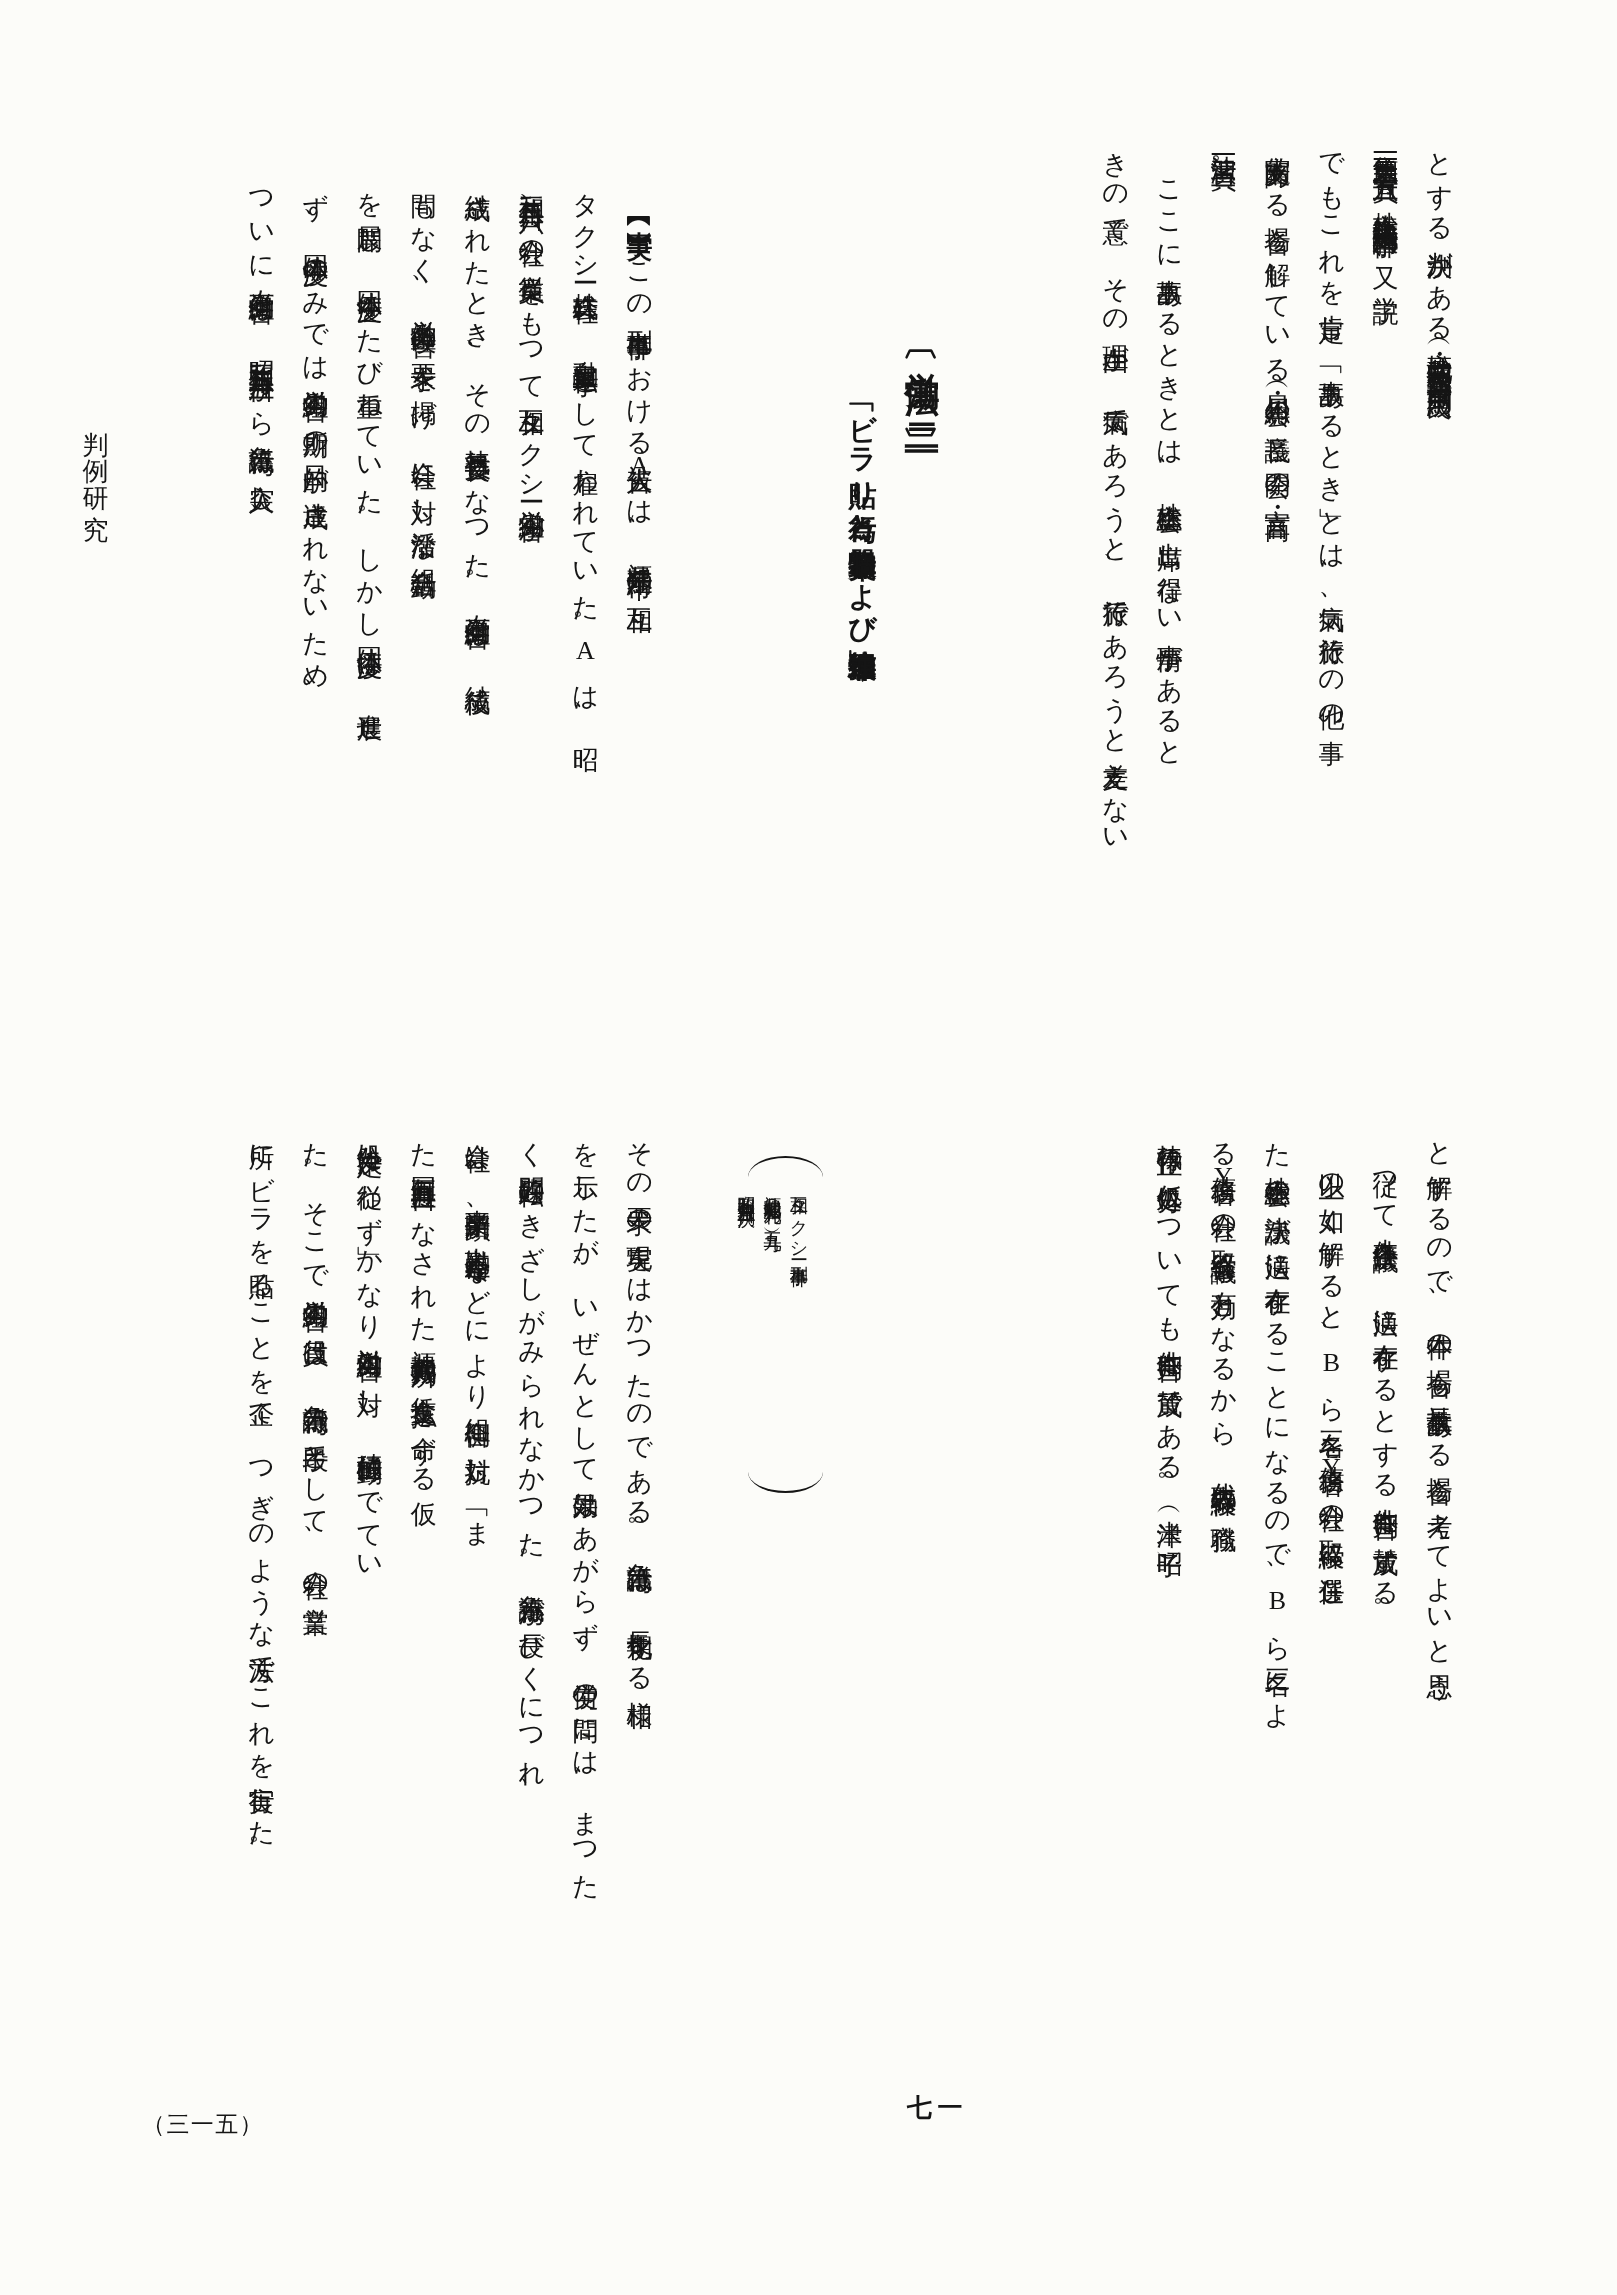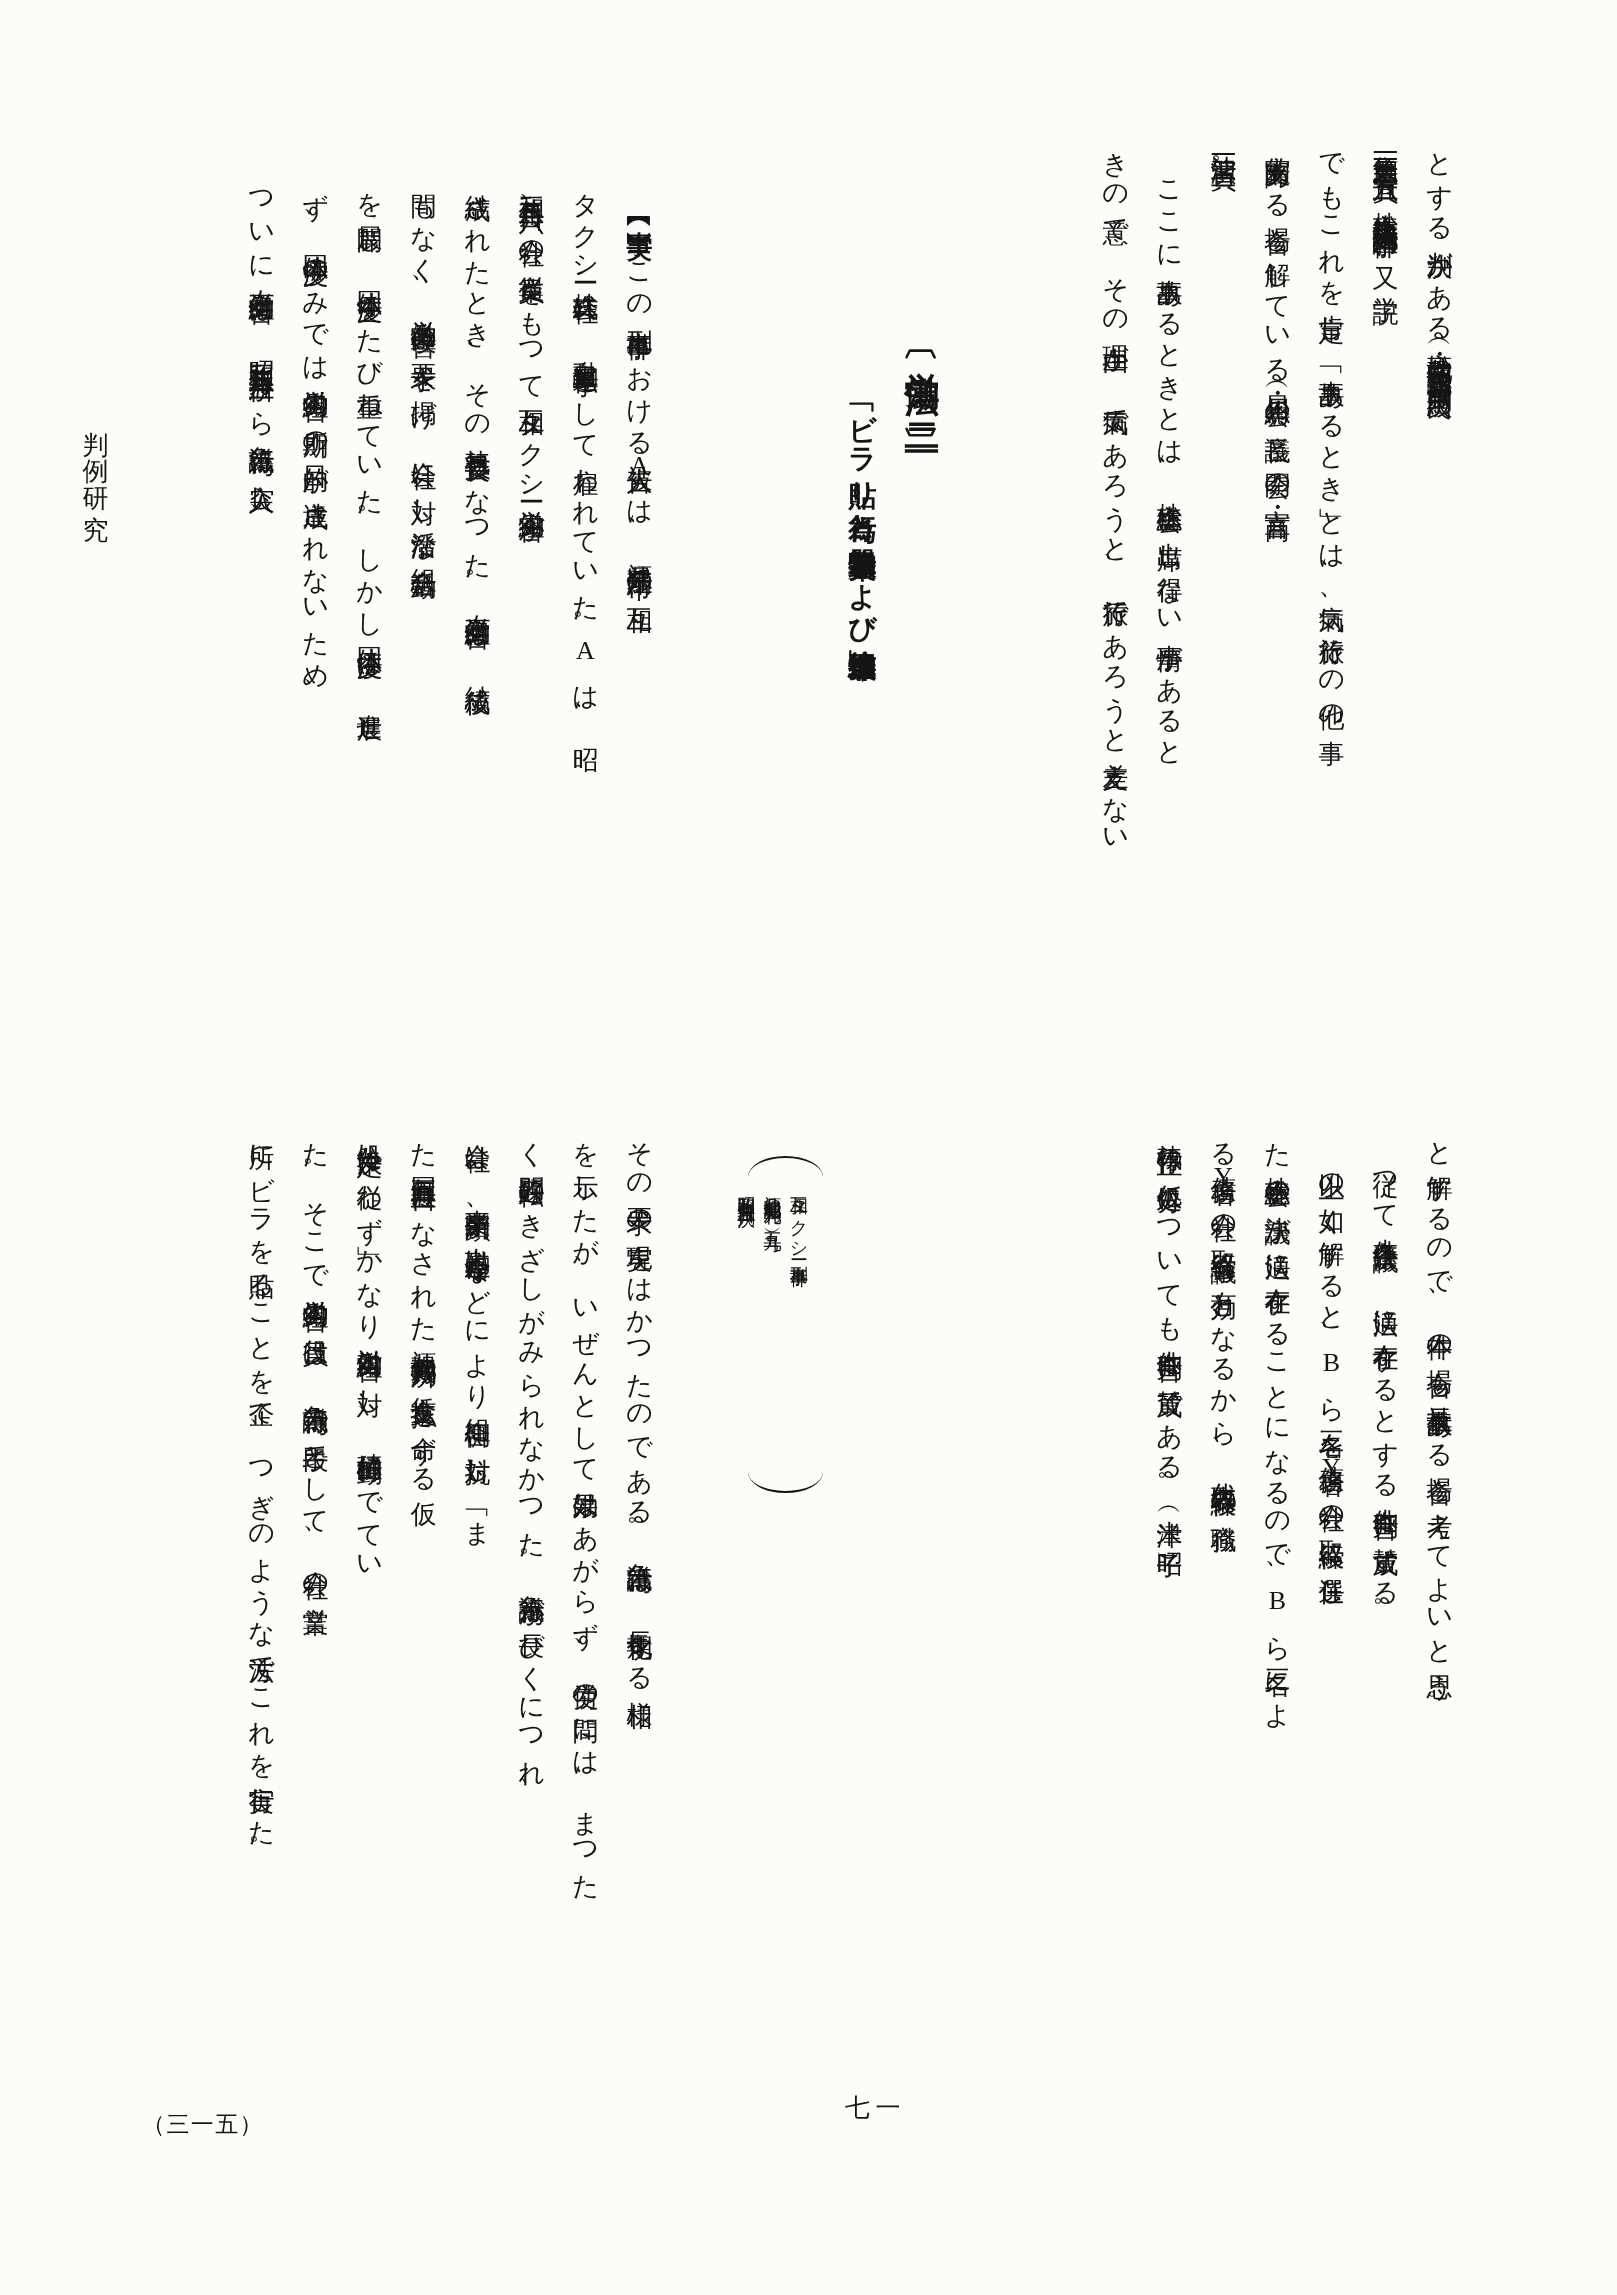--- a/index.html
+++ b/index.html
@@ -117,17 +117,17 @@
     <div class="vcol">その要求の実現をはかつたのである。争議行為は、長期化する様相</div>
     <div class="vcol">を示したが、いぜんとして効果はあがらず、労使の間には、まつた</div>
     <div class="vcol">く問題好転のきざしがみられなかつた。争議行為が長びくにつれ、</div>
     <div class="vcol">会社は、事業所閉鎖、出勤停止命令などにより組合側に対抗し、「ま</div>
     <div class="vcol">た同年五月二五日になされた福井地方裁判所の賃金支払を命ずる仮</div>
     <div class="vcol">処分決定に従わず」かなり対労働組合に対し、積極的行動にでてい</div>
     <div class="vcol">た。そこで労働組合の役員は、争議行為の手段として、会社の営業</div>
     <div class="vcol">所にビラを貼ることを企て、つぎのような方法でこれを実行した。</div>
   </div>
 
-  <div class="pagenum" style="left:845px;top:2091px;">七一</div>
+  <div class="pagenum" style="left:907px;top:2091px;font-weight:bold;">七一</div>
   <div class="volnum" style="left:142px;top:2109px;">（三一五）</div>
 
 </div>
 
 
 </body></html>

